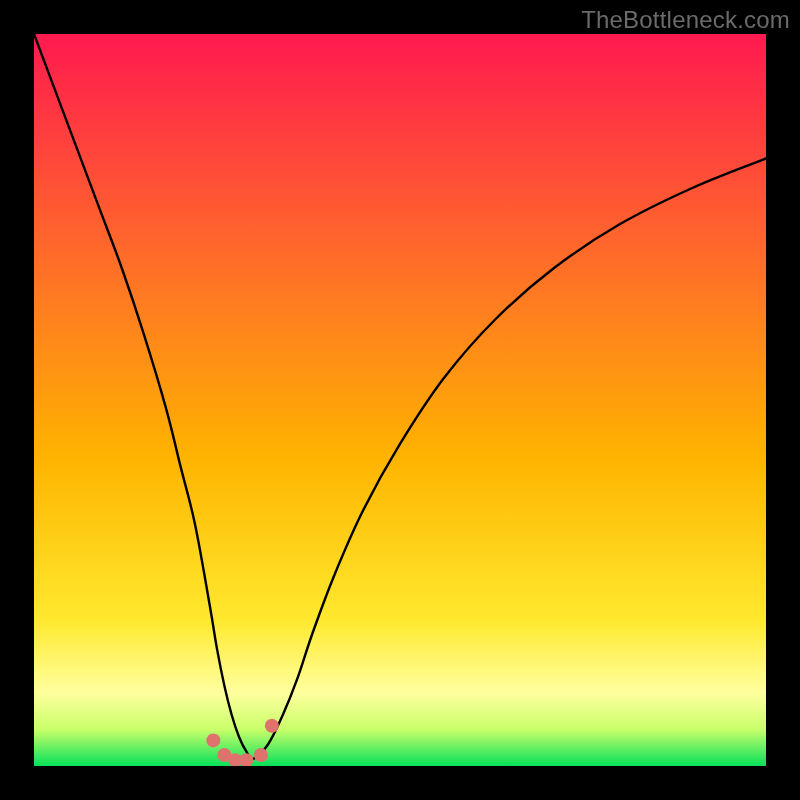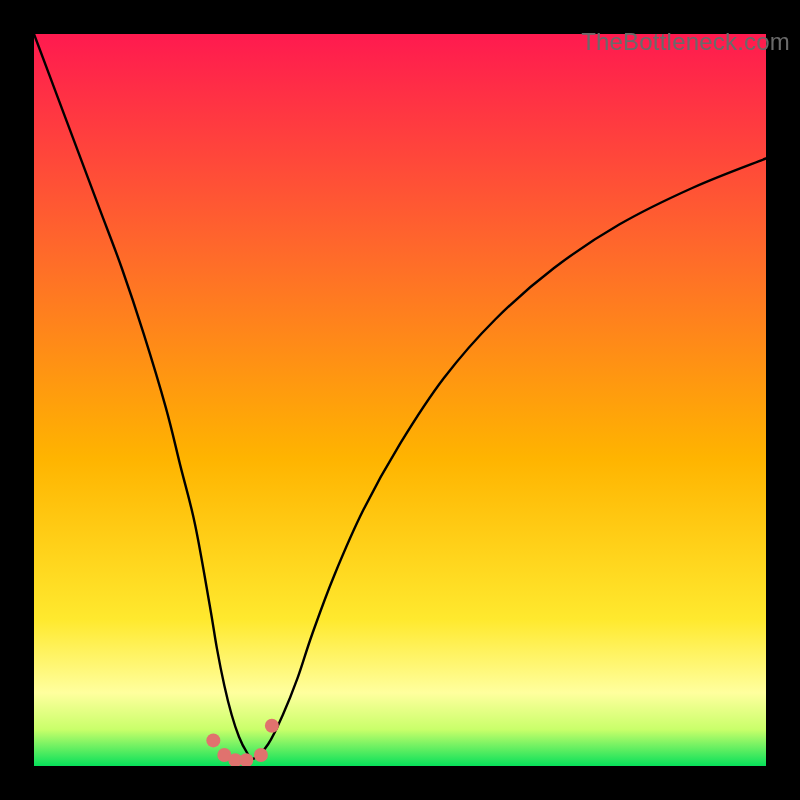--- a/index.html
+++ b/index.html
@@ -20,21 +20,20 @@
   .watermark {
     position: absolute;
     top: 6px;
     right: 10px;
     color: #6a6a6a;
     font-size: 24px;
     font-weight: 400;
     letter-spacing: 0.2px;
     z-index: 5;
     pointer-events: none;
-    margin-top: 22px;
   }
   svg.plot {
     position: absolute;
     left: 0;
     top: 0;
     width: 800px;
     height: 800px;
     display: block;
   }
 </style>

